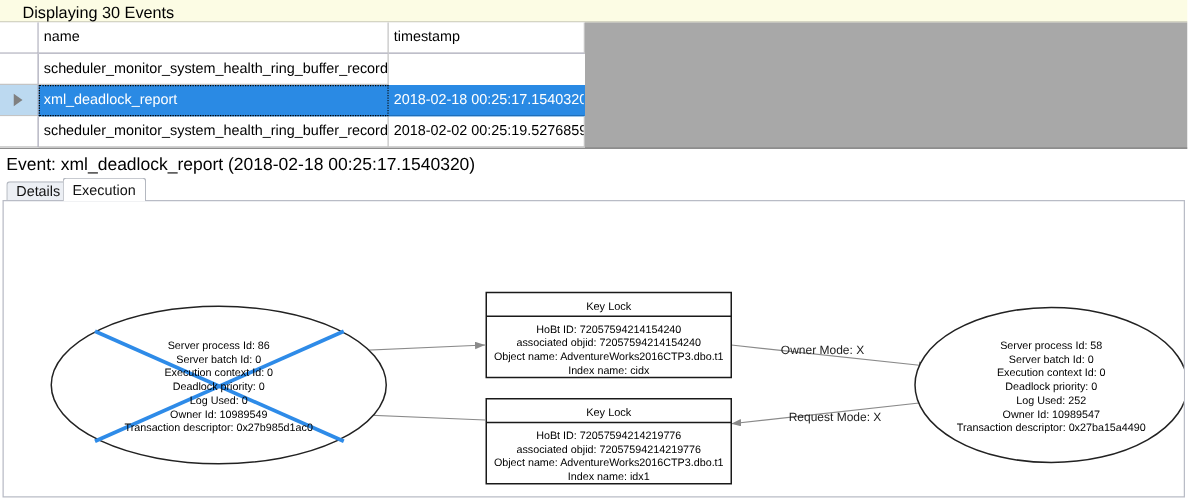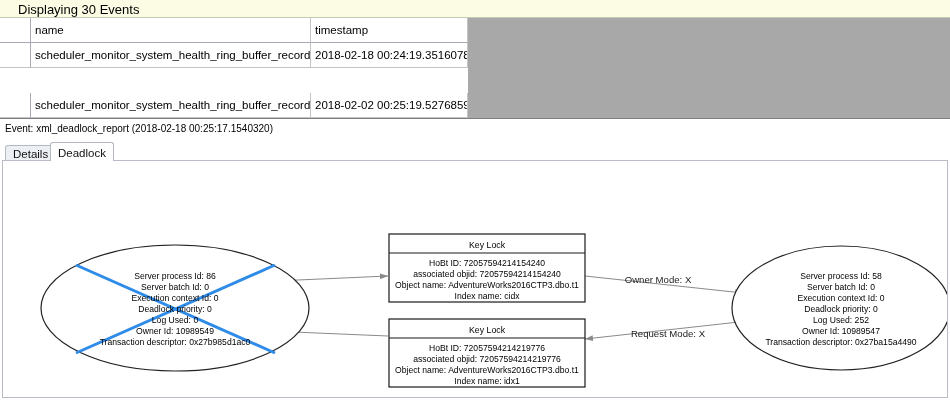--- a/index.html
+++ b/index.html
@@ -59,21 +59,21 @@
     border-left:7px solid #808080;
     border-top:5px solid transparent;border-bottom:5px solid transparent;
   }
 
   
   .event-caption{
     position:absolute;left:0;top:120px;width:950px;height:20px;
     background:#ffffff;
   }
   .event-caption span{
-    position:absolute;left:5px;top:3px;font-size:10px;white-space:nowrap;
+    position:absolute;left:5px;top:3px;font-size:14px;white-space:nowrap;
   }
 
   
   .tabs{
     position:absolute;left:0;top:142px;width:788px;height:19px;
   }
   .tab{
     position:absolute;top:3px;height:16px;box-sizing:border-box;
     background:#eceff4;border:1px solid #b4b8c0;border-bottom:none;
     border-radius:3px 3px 0 0;
@@ -122,40 +122,46 @@
 
       <div class="grid-row hdr r0">
         <div class="cell c-head"></div>
         <div class="cell c-time">timestamp</div>
         <div class="cell c-name">name</div>
       </div>
 
       <div class="grid-row r1">
         <div class="cell c-head"></div>
         <div class="cell c-name">scheduler_monitor_system_health_ring_buffer_recorded</div>
-        <div class="cell c-time">2018-02-18 00:24:19.3516078</div>
-      </div>
-
+      </div>
+
+      <div class="grid-row r2 sel">
+        <div class="cell c-head">
+          <i class="row-arrow"></i>
+        </div>
+        <div class="cell c-name">xml_deadlock_report</div>
+        <div class="cell c-time">2018-02-18 00:25:17.1540320</div>
+      </div>
 
       <div class="grid-row r3">
         <div class="cell c-head"></div>
         <div class="cell c-name">scheduler_monitor_system_health_ring_buffer_recorded</div>
         <div class="cell c-time">2018-02-02 00:25:19.5276859</div>
       </div>
 
     </div>
   </div>
 
   <div class="event-caption">
     <span>Event: xml_deadlock_report (2018-02-18 00:25:17.1540320)</span>
   </div>
 
   <div class="tabs">
     <div class="tab" id="tab-details">Details</div>
-    <div class="tab active" id="tab-deadlock">Deadlock</div>
+    <div class="tab active" id="tab-deadlock">Execution</div>
   </div>
 
   <div class="panel">
     <svg width="946" height="236" viewBox="0 0 946 236">
       <defs>
         <marker id="arrow" markerWidth="9" markerHeight="9" refX="8" refY="3" orient="auto" markerUnits="strokeWidth">
           <path d="M0,0 L8,3 L0,6 z" fill="#8a8a8a"></path>
         </marker>
       </defs>
 

